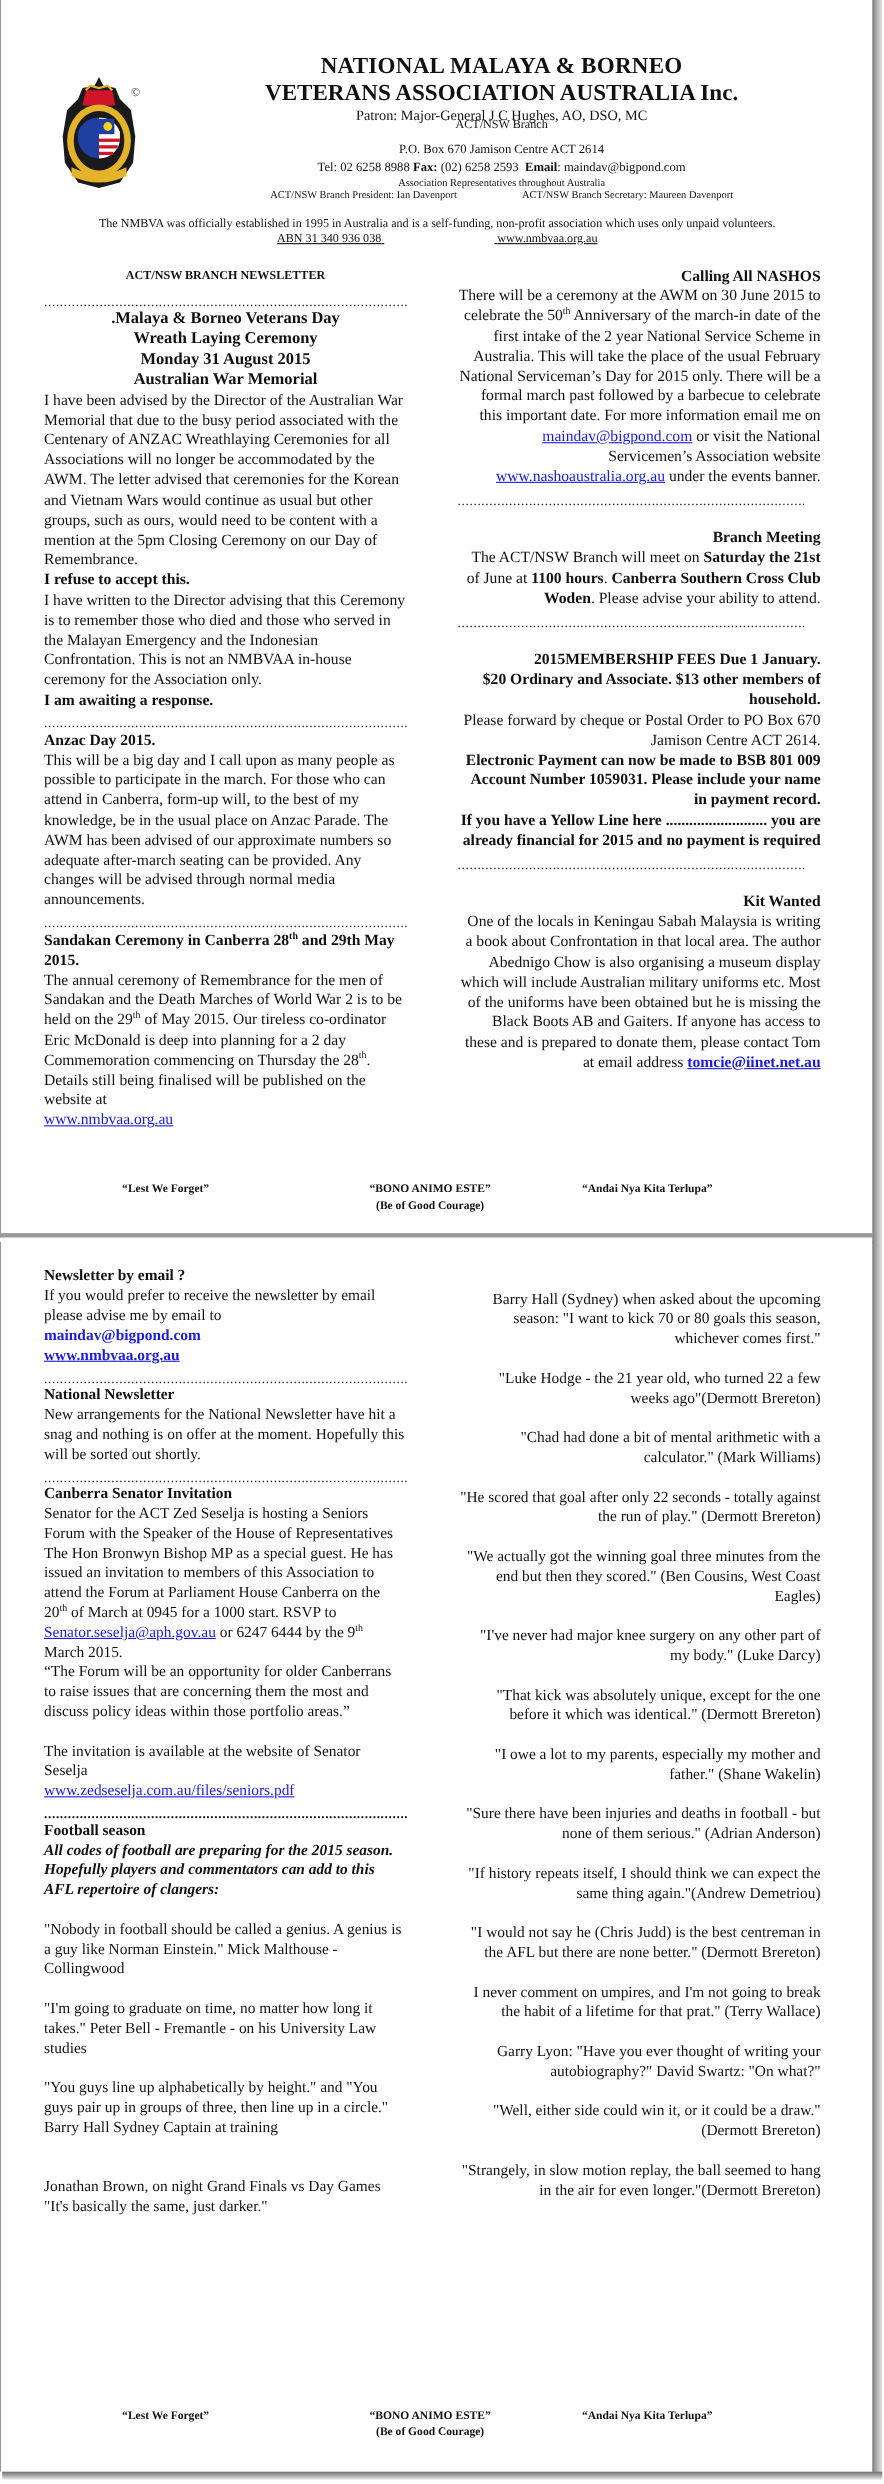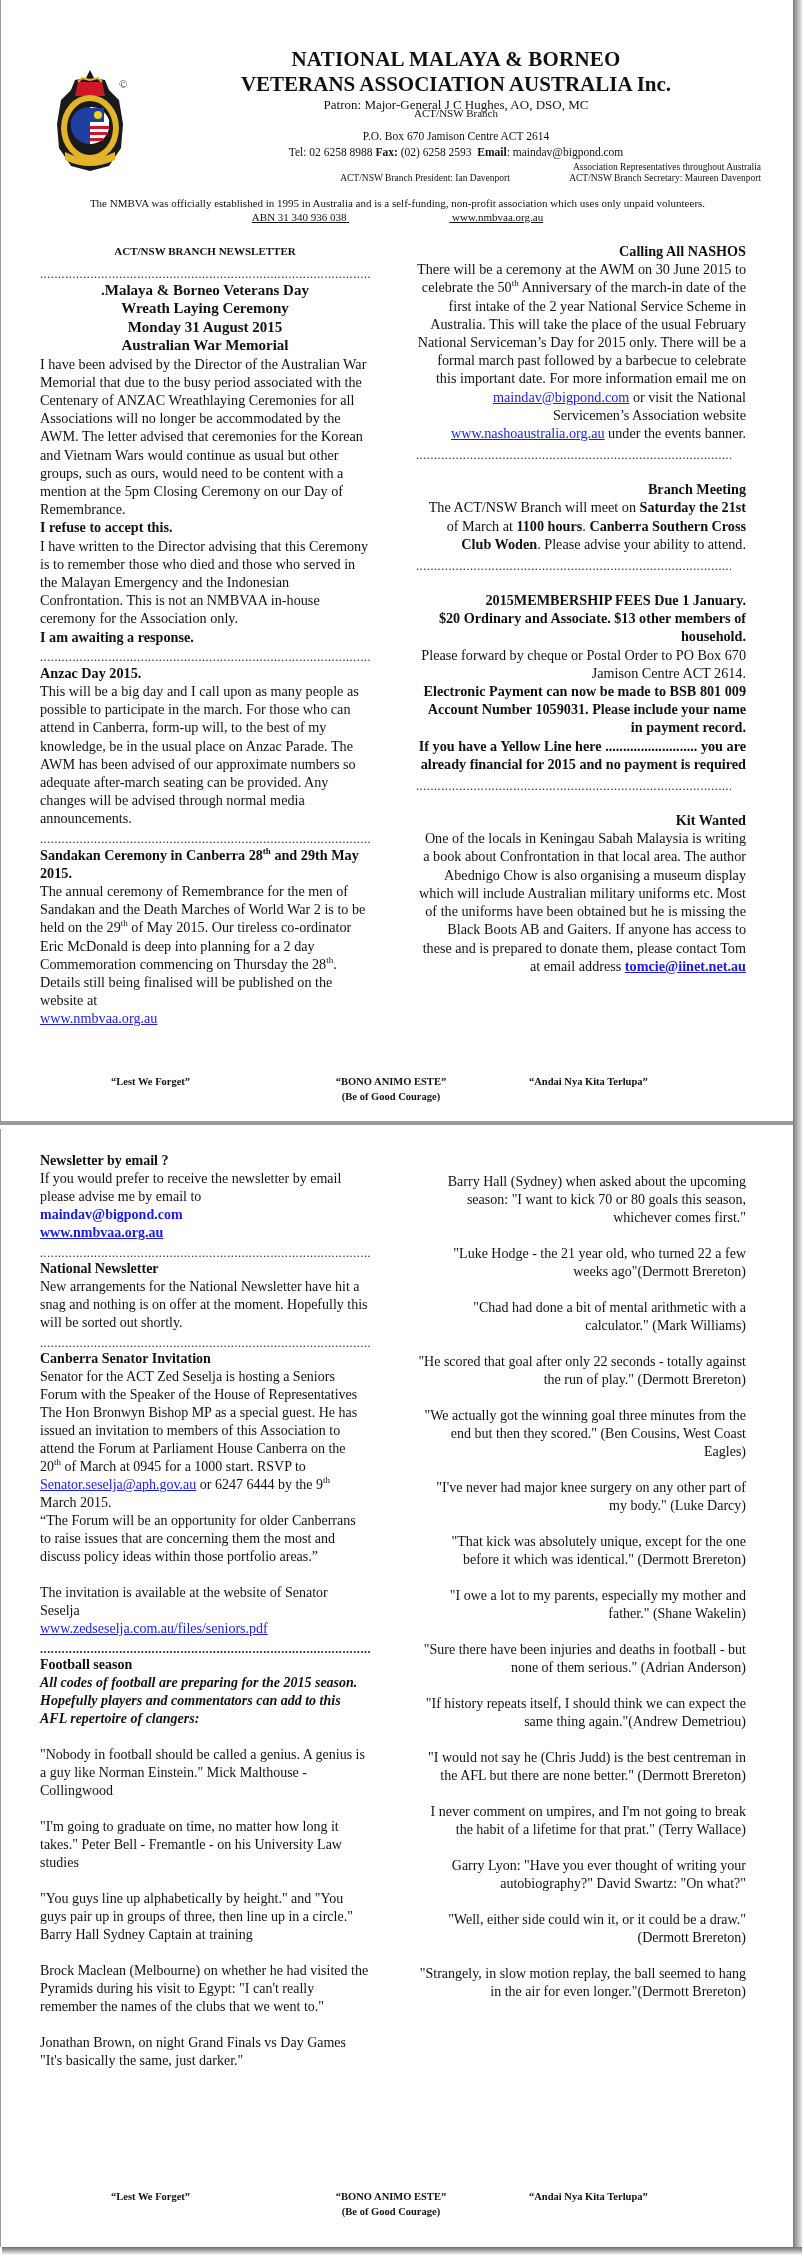--- a/index.html
+++ b/index.html
@@ -14,21 +14,21 @@
   .shadow-b { position:absolute; left:2px; height:8px; width:800px;
               background:linear-gradient(to bottom,#6e6e6e,#bdbdbd 60%,#ffffff); }
 
   
   .logo { position:absolute; left:48px; top:68px; width:82px; height:104px; }
   .copyright { position:absolute; left:118px; top:78px; font-size:11px; color:#333; }
   .hdr { position:absolute; left:150px; width:610px; text-align:center; }
   .org1 { top:47px; font-size:21px; font-weight:bold; letter-spacing:0.2px; }
   .org2 { top:72px; font-size:21px; font-weight:bold; }
   .hline { font-size:13px; line-height:15px; }
-  .hsmall { font-size:9.5px; line-height:11px;text-align:right; }
+  .hsmall { font-size:9.5px; line-height:11px; }
   .abn-row { position:absolute; left:0; width:793px; text-align:center; font-size:11px; }
 
   .col { position:absolute; font-size:14.2px; line-height:18.2px; }
   .colL { left:39px; width:330px; }
   .colR { left:415px; width:330px;text-align:right; }
   .dots { overflow:hidden; white-space:nowrap; letter-spacing:0.6px; font-size:12px; line-height:14px; color:#222; }
   .h-center { text-align:center; font-weight:bold; font-size:15px; line-height:18.5px; }
   .b { font-weight:bold; }
   .bi { font-weight:bold; font-style:italic; }
   .link { color:#1a1ae0; text-decoration:underline; }
@@ -106,21 +106,21 @@
     <p class="b"><span>Sandakan Ceremony in Canberra 28</span><sup>th</sup><span> and 29th May 2015.</span></p>
     <p><span>The annual ceremony of Remembrance for the men of Sandakan and the Death Marches of World War 2 is to be held on the 29</span><sup>th</sup><span> of May 2015. Our tireless co-ordinator Eric McDonald is deep into planning for a 2 day Commemoration commencing on Thursday the 28</span><sup>th</sup><span>. Details still being finalised will be published on the website at</span><br><span class="link">www.nmbvaa.org.au</span></p>
   </div>
 
   <div class="col colR" style="top:242px;">
     <p class="b">Calling All NASHOS</p>
     <p><span>There will be a ceremony at the AWM on 30 June 2015 to celebrate the 50</span><sup>th</sup><span> Anniversary of the march-in date of the first intake of the 2 year National Service Scheme in Australia. This will take the place of the usual February National Serviceman’s Day for 2015 only. There will be a formal march past followed by a barbecue to celebrate this important date. For more information email me on </span><span class="link">maindav@bigpond.com</span><span> or visit the National Servicemen’s Association website </span><span class="link">www.nashoaustralia.org.au</span><span> under the events banner.</span></p>
     <div class="dots" style="margin-top:6px;width:315px;">..................................................................................................</div>
     <div class="gap"></div>
     <p class="b">Branch Meeting</p>
-    <p><span>The ACT/NSW Branch will meet on </span><b>Saturday the 21st</b><span> of March at </span><b>1100 hours</b><span>. </span><b>Canberra Southern Cross Club Woden</b><span>. Please advise your ability to attend.</span></p>
+    <p><span>The ACT/NSW Branch will meet on </span><b>Saturday the 21st</b><span> of June at </span><b>1100 hours</b><span>. </span><b>Canberra Southern Cross Club Woden</b><span>. Please advise your ability to attend.</span></p>
     <div class="dots" style="margin-top:6px;width:315px;">..................................................................................................</div>
     <div class="gap"></div>
     <p class="b">2015MEMBERSHIP FEES Due 1 January.</p>
     <p class="b"> $20 Ordinary and Associate. $13 other members of household.</p>
     <p>Please forward by cheque or Postal Order to PO Box 670 Jamison Centre ACT 2614.</p>
     <p class="b">Electronic Payment can now be made to BSB 801 009 Account Number 1059031. Please include your name in payment record.</p>
     <p class="b">If you have a Yellow Line here .......................... you are already financial for 2015 and no payment is required</p>
     <div class="dots" style="margin-top:6px;width:315px;">..................................................................................................</div>
     <div class="gap"></div>
     <p class="b">Kit Wanted</p>
@@ -156,21 +156,20 @@
     <div class="dots b" style="margin-top:4px;font-weight:bold;">..................................................................................................</div>
     <p class="b">Football season</p>
     <p class="bi">All codes of football are preparing for the 2015 season. Hopefully players and commentators can add to this AFL repertoire of clangers:</p>
     <div class="gap"></div>
     <p>"Nobody in football should be called a genius. A genius is a guy like Norman Einstein." Mick Malthouse - Collingwood</p>
       <div class="gap"></div>
     <p>"I'm going to graduate on time, no matter how long it takes." Peter Bell - Fremantle - on his University Law studies</p>
       <div class="gap"></div>
     <p>"You guys line up alphabetically by height." and "You guys pair up in groups of three, then line up in a circle." Barry Hall Sydney Captain at training</p>
       <div class="gap"></div>
-    <p>Brock Maclean (Melbourne) on whether he had visited the Pyramids during his visit to Egypt: "I can't really remember the names of the clubs that we went to."</p>
       <div class="gap"></div>
     <p>Jonathan Brown, on night Grand Finals vs Day Games "It's basically the same, just darker."</p>
   </div>
 
   <div class="col colR p2" style="top:44px;">
     <p>Barry Hall (Sydney) when asked about the upcoming season: "I want to kick 70 or 80 goals this season, whichever comes first."</p>
       <div class="gap"></div>
     <p>"Luke Hodge - the 21 year old, who turned 22 a few weeks ago"(Dermott Brereton)</p>
       <div class="gap"></div>
     <p>"Chad had done a bit of mental arithmetic with a calculator." (Mark Williams)</p>

